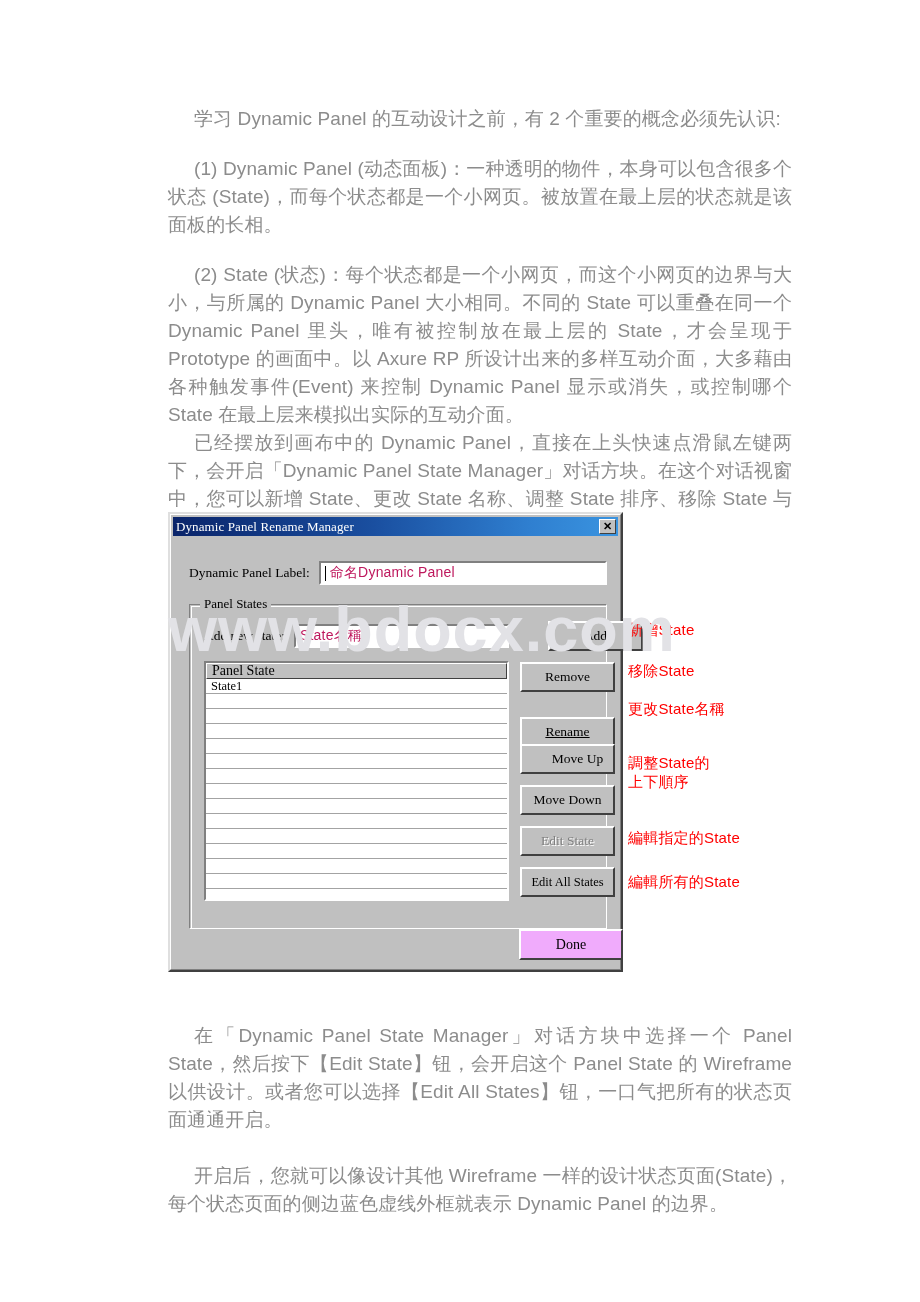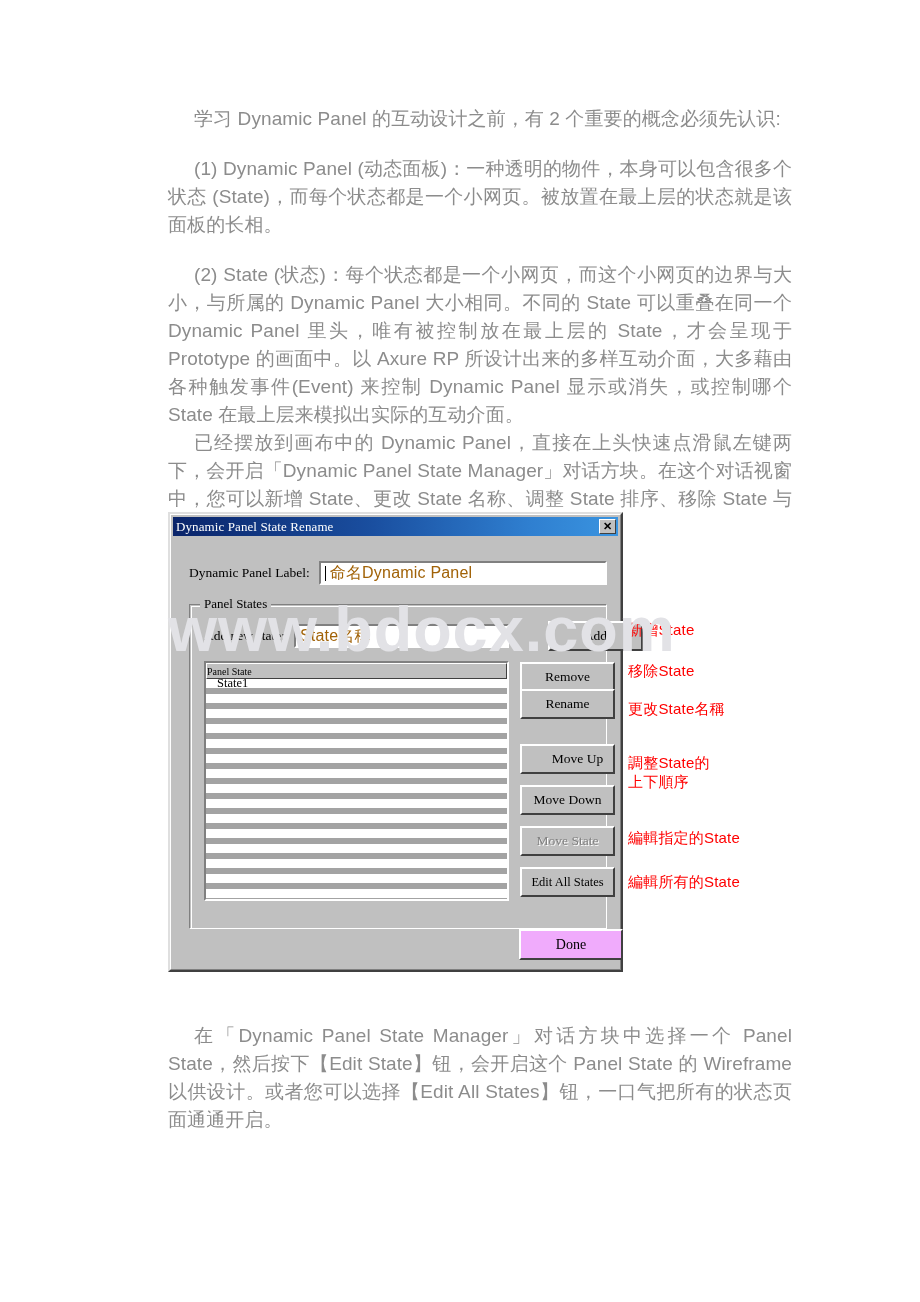--- a/index.html
+++ b/index.html
@@ -181,22 +181,22 @@
   .caret {
     display: inline-block;
     width: 1px;
     height: 15px;
     background: #000;
     margin-right: 4px;
     flex: 0 0 auto;
   }
   .input-red {
     font-family: "Liberation Sans", sans-serif;
-    font-size: 16px;
-    color: #a16207;
+    font-size: 14px;
+    color: #be185d;
     white-space: nowrap;
     letter-spacing: 0.2px;
   }
 
   
   .groupbox {
     position: absolute;
     left: 16px;
     top: 68px;
     width: 418px;
@@ -255,31 +255,32 @@
   .list-header {
     height: 16px;
     background: #c0c0c0;
     border-top: 1px solid #ffffff;
     border-left: 1px solid #ffffff;
     border-right: 1px solid #404040;
     border-bottom: 1px solid #404040;
     box-sizing: border-box;
     display: flex;
     align-items: center;
-    font-family: "Liberation Serif", serif;
-    font-size: 10px;
+    padding-left: 5px;
+    font-family: "Liberation Serif", serif;
+    font-size: 14px;
     color: #000;
   }
   .list-rows { }
   .list-row {
     height: 15px;
-    border-bottom: 6px solid #a3a3a3;
-    display: flex;
-    align-items: center;
-    padding-left: 11px;
+    border-bottom: 1px solid #a3a3a3;
+    display: flex;
+    align-items: center;
+    padding-left: 5px;
     font-family: "Liberation Serif", serif;
     font-size: 12.5px;
     color: #000;
     box-sizing: border-box;
     background: #ffffff;
   }
 
   
   .btn {
     position: absolute;
@@ -298,21 +299,21 @@
     font-size: 13.5px;
     color: #000;
     cursor: default;
     white-space: nowrap;
   }
   .btn.disabled { color: #808080; text-shadow: 1px 1px 0 #ffffff; }
   .btn.small-text { font-size: 12.5px; }
 
   #btn-add       { left: 330px; top: 16px; margin-left: 28px; }
   #btn-remove    { left: 330px; top: 57px; }
-  #btn-rename    { left: 330px; top: 84px; }
+  #btn-rename    { left: 330px; top: 112px; text-decoration: underline; }
   #btn-moveup    { left: 330px; top: 139px; padding-left: 20px; }
   #btn-movedown  { left: 330px; top: 180px; }
   #btn-editstate { left: 330px; top: 221px; }
   #btn-editall   { left: 330px; top: 262px; }
 
   #btn-done {
     position: absolute;
     left: 346px;
     top: 393px;
     width: 104px;
@@ -364,21 +365,21 @@
 
     <p class="para">已经摆放到画布中的 Dynamic Panel，直接在上头快速点滑鼠左键两下，会开启「Dynamic Panel State Manager」对话方块。在这个对话视窗中，您可以新增 State、更改 State 名称、调整 State 排序、移除 State 与编辑 State。</p>
   </div>
 
   <div id="watermark">www.bdocx.com</div>
 
   <div id="dialog">
     <div id="dialog-inner">
 
       <div class="titlebar">
-        <div class="titlebar-text">Dynamic Panel State Rename</div>
+        <div class="titlebar-text">Dynamic Panel Rename Manager</div>
         <div class="title-close">
           <span>✕</span>
         </div>
       </div>
 
       <div class="dlg-client">
 
         <div class="label-row">
           <div class="field-label">Dynamic Panel Label:</div>
           <div class="win-input">
@@ -416,35 +417,36 @@
                 <div class="list-row"></div>
                 <div class="list-row"></div>
               </div>
           </div>
 
           <div class="btn" id="btn-add">Add</div>
           <div class="btn" id="btn-remove">Remove</div>
           <div class="btn" id="btn-rename">Rename</div>
           <div class="btn" id="btn-moveup">Move Up</div>
           <div class="btn" id="btn-movedown">Move Down</div>
-          <div class="btn disabled" id="btn-editstate">Move State</div>
+          <div class="btn disabled" id="btn-editstate">Edit State</div>
           <div class="btn small-text" id="btn-editall">Edit All States</div>
         </div>
 
         <div id="btn-done">Done</div>
 
       </div>
     </div>
   </div>
 
   <div class="annot" id="annot-add">新增State</div>
   <div class="annot" id="annot-remove">移除State</div>
   <div class="annot" id="annot-rename">更改State名稱</div>
   <div class="annot" id="annot-move">調整State的
 上下順序</div>
   <div class="annot" id="annot-edit">編輯指定的State</div>
   <div class="annot" id="annot-editall">編輯所有的State</div>
 
   <div class="doc-body" style="top: 1002px; margin-top: 20px;">
     <p class="para">在「Dynamic Panel State Manager」对话方块中选择一个 Panel State，然后按下【Edit State】钮，会开启这个 Panel State 的 Wireframe 以供设计。或者您可以选择【Edit All States】钮，一口气把所有的状态页面通通开启。</p>
+    <p class="para gap-md">开启后，您就可以像设计其他 Wireframe 一样的设计状态页面(State)， 每个状态页面的侧边蓝色虚线外框就表示 Dynamic Panel 的边界。</p>
   </div>
 
 </div>
 
 </body></html>

